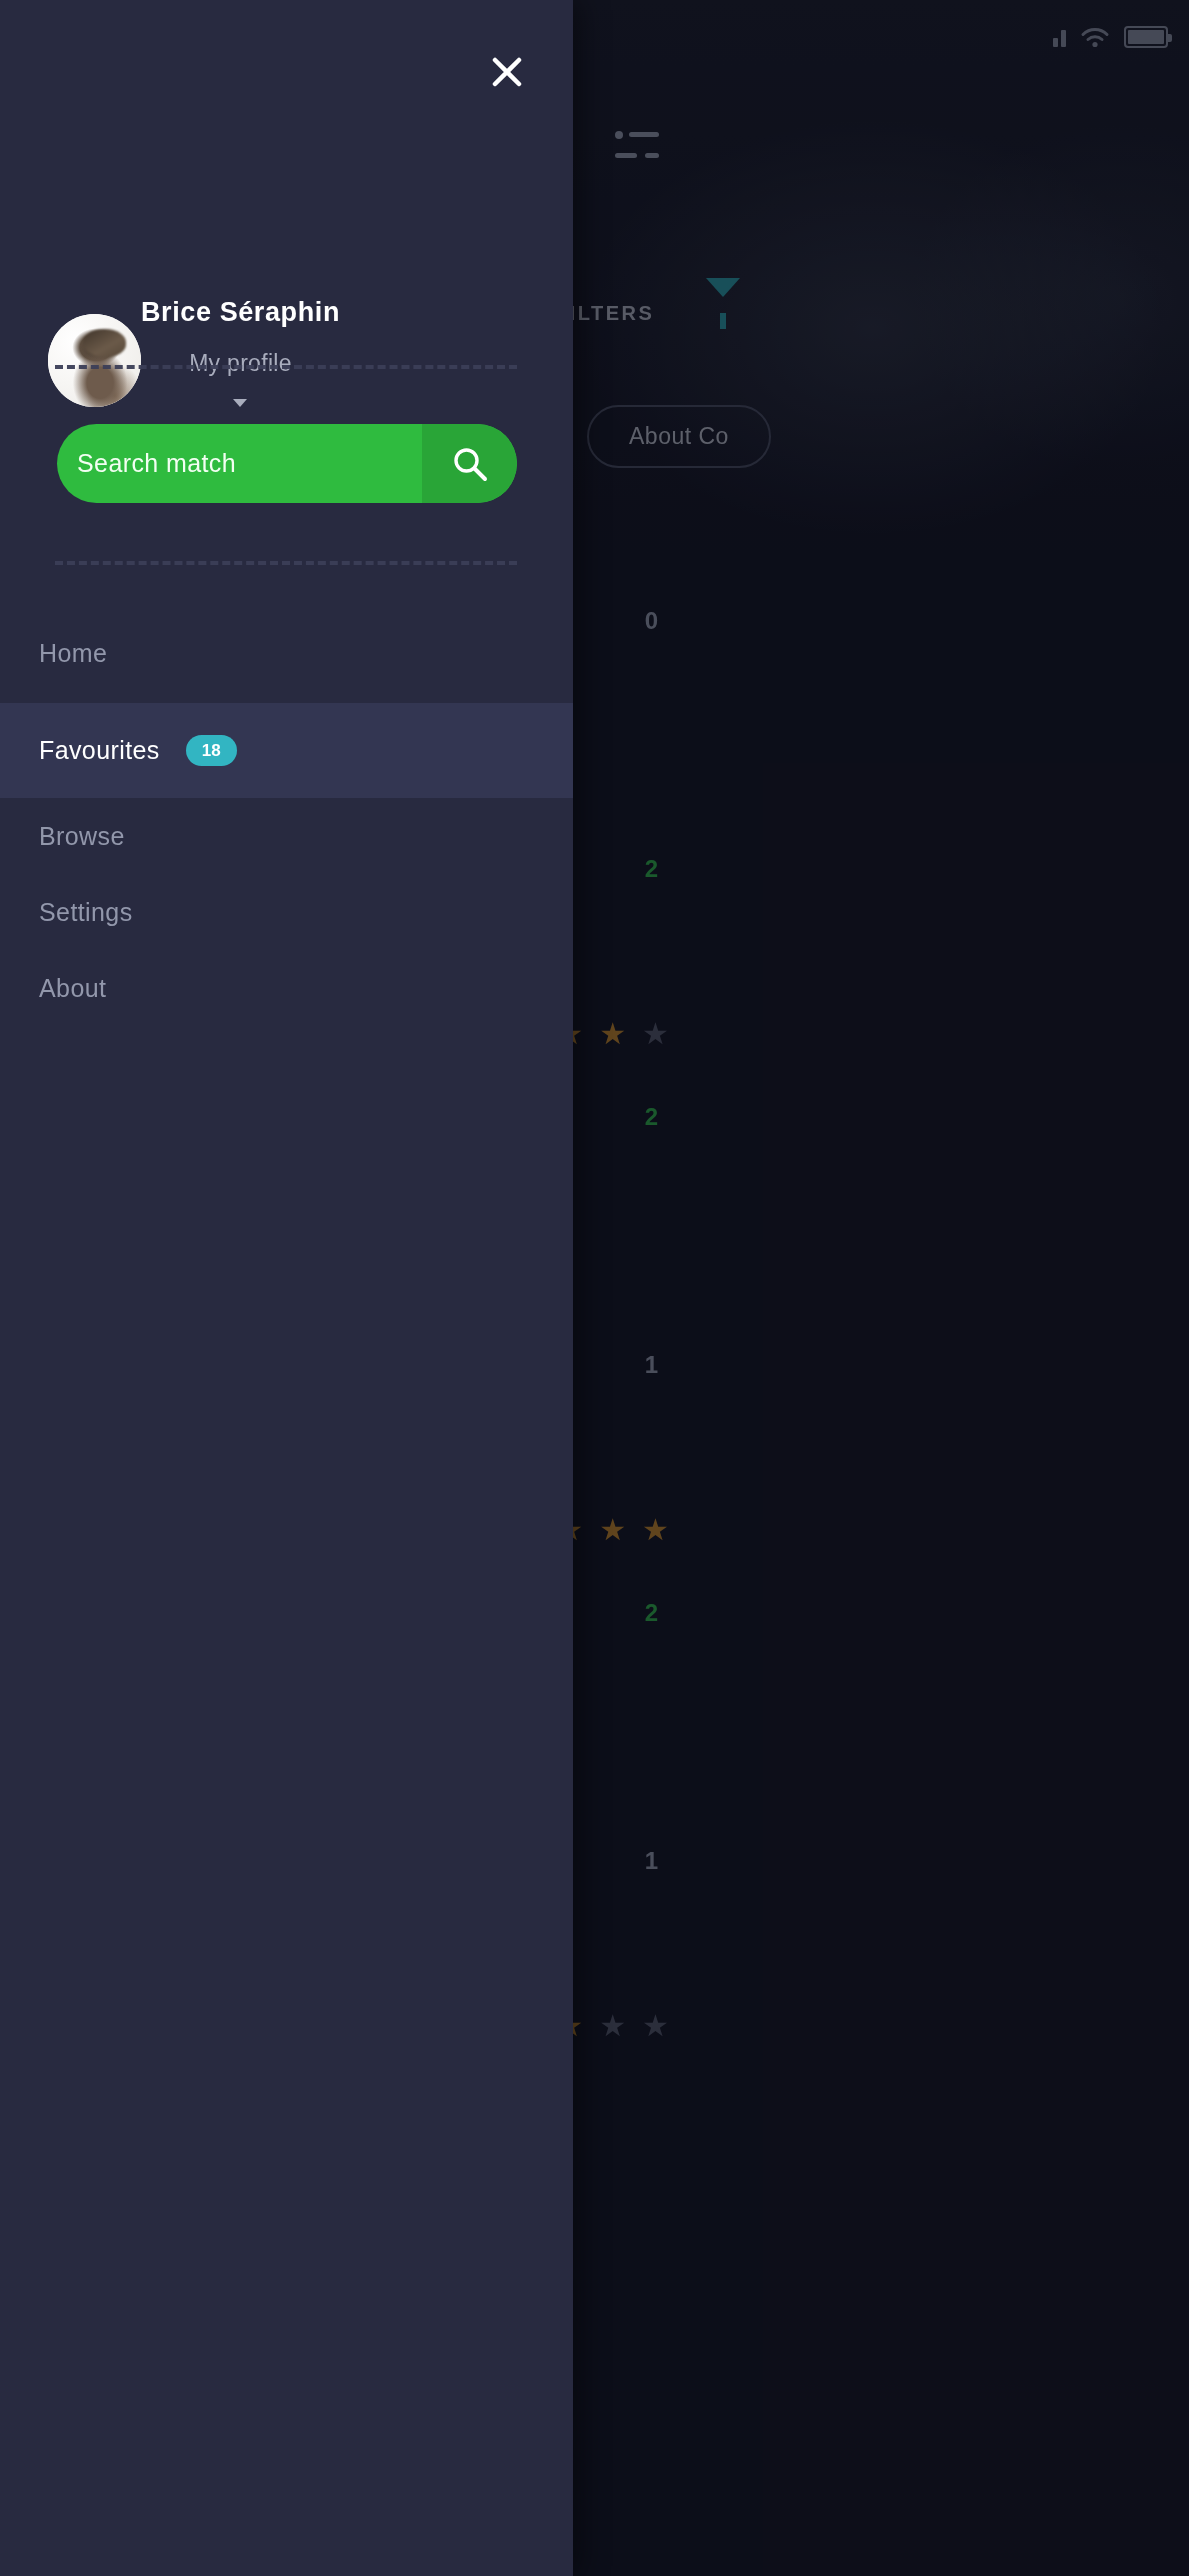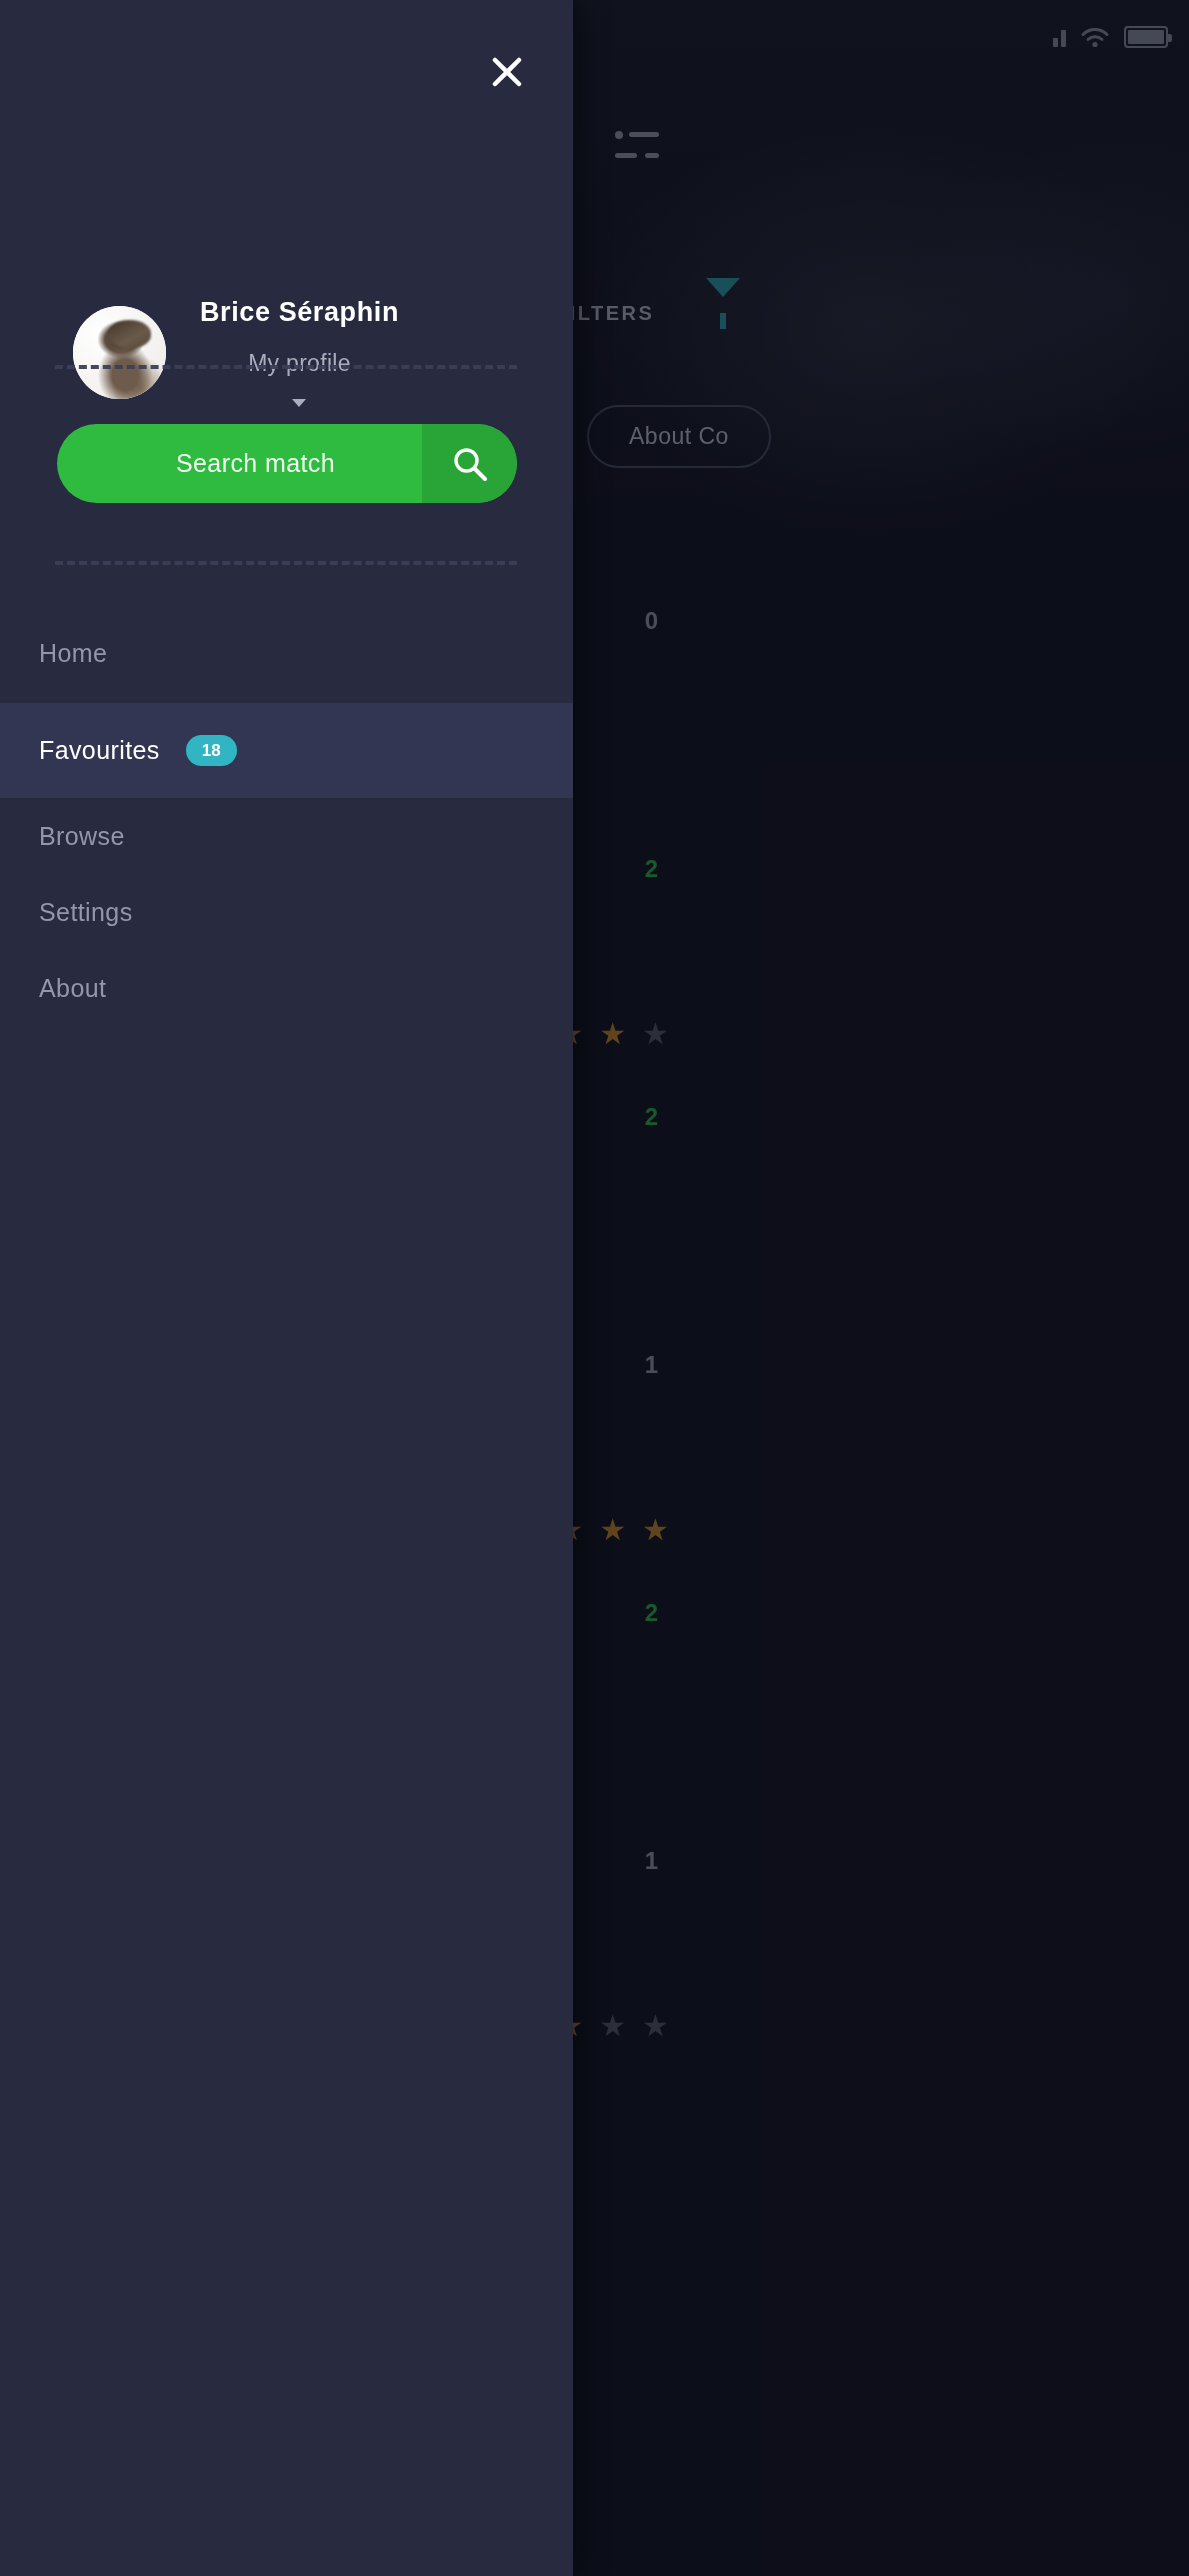--- a/index.html
+++ b/index.html
@@ -114,22 +114,22 @@
 
   .close-btn {
     position: absolute; right: 42px; top: 48px;
     width: 48px; height: 48px;
     display: flex; align-items: center; justify-content: center;
     cursor: pointer;
   }
   .close-btn svg { display:block; }
 
   .profile {
-    position: absolute; left: 73px; top: 297px;
-    display: flex; align-items: center; gap: 34px;
+    position: absolute; left: 48px; top: 297px;
+    display: flex; align-items: flex-end; 
   }
   .avatar {
     width: 93px; height: 93px; border-radius: 50%;
     overflow: hidden; flex: 0 0 auto;
     background: #ffffff;
     position: relative;
   }
   .avatar .photo {
     position:absolute; inset:0;
     background:
@@ -171,22 +171,21 @@
     width: 460px; height: 79px;
     border-radius: 40px;
     background: #2fbb3f;
     display: flex; align-items: center;
     overflow: hidden;
     cursor: pointer;
   }
   .search-btn .s-label {
     flex: 1 1 auto;
     color: #f2fff2; font-size: 25px; letter-spacing: 0.4px;
-    padding-left: 32px;
-    text-align: center;
+    padding-left: 20px;
   }
   .search-btn .s-icon {
     width: 95px; height: 79px;
     background: #29a537;
     display: flex; align-items: center; justify-content: center;
     border-radius: 0 40px 40px 0;
   }
 
   .nav { position:absolute; left: 0; top: 615px; width: 573px; }
   .nav-item {

